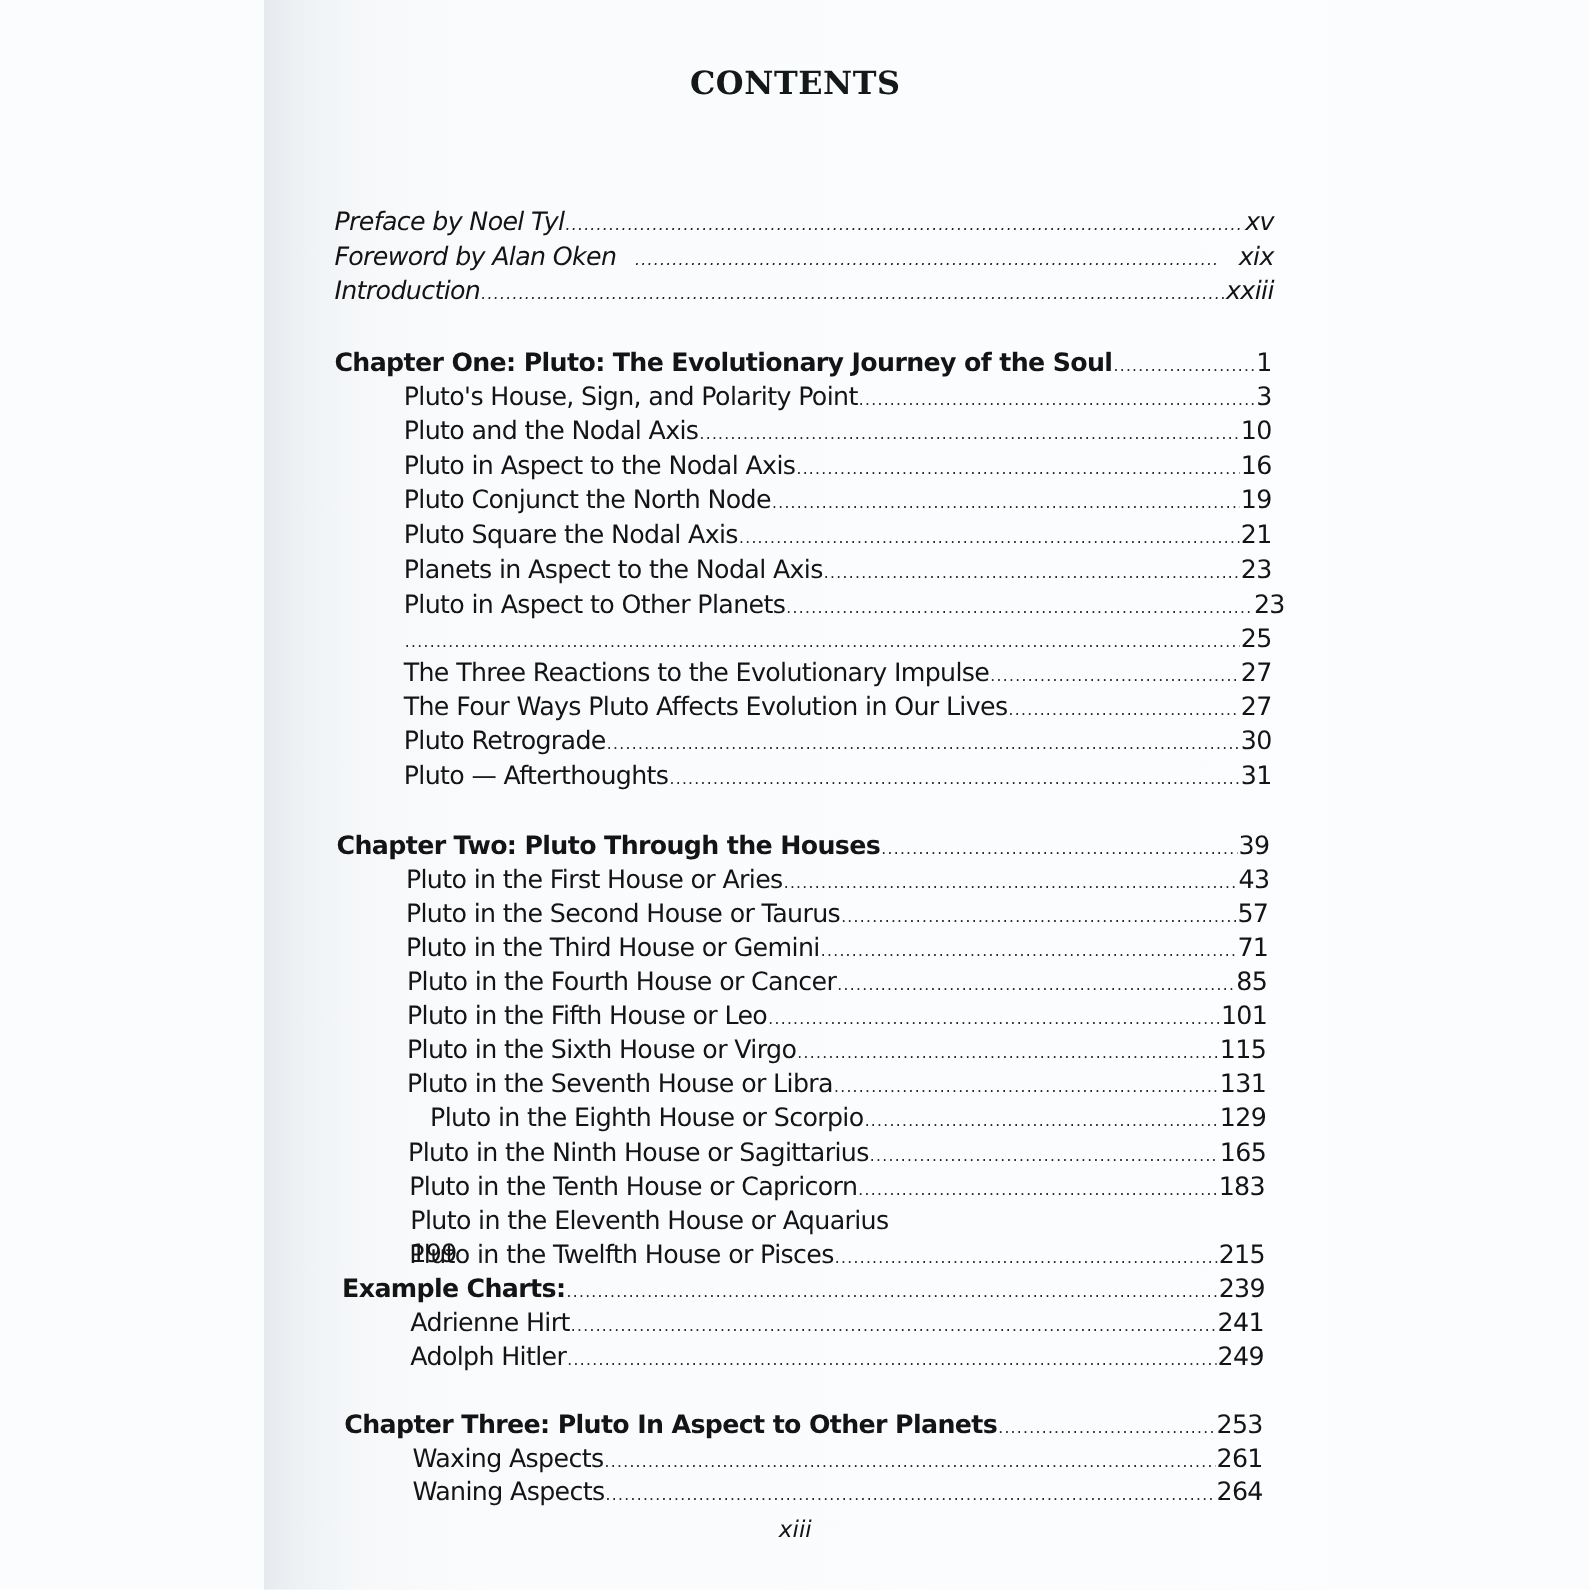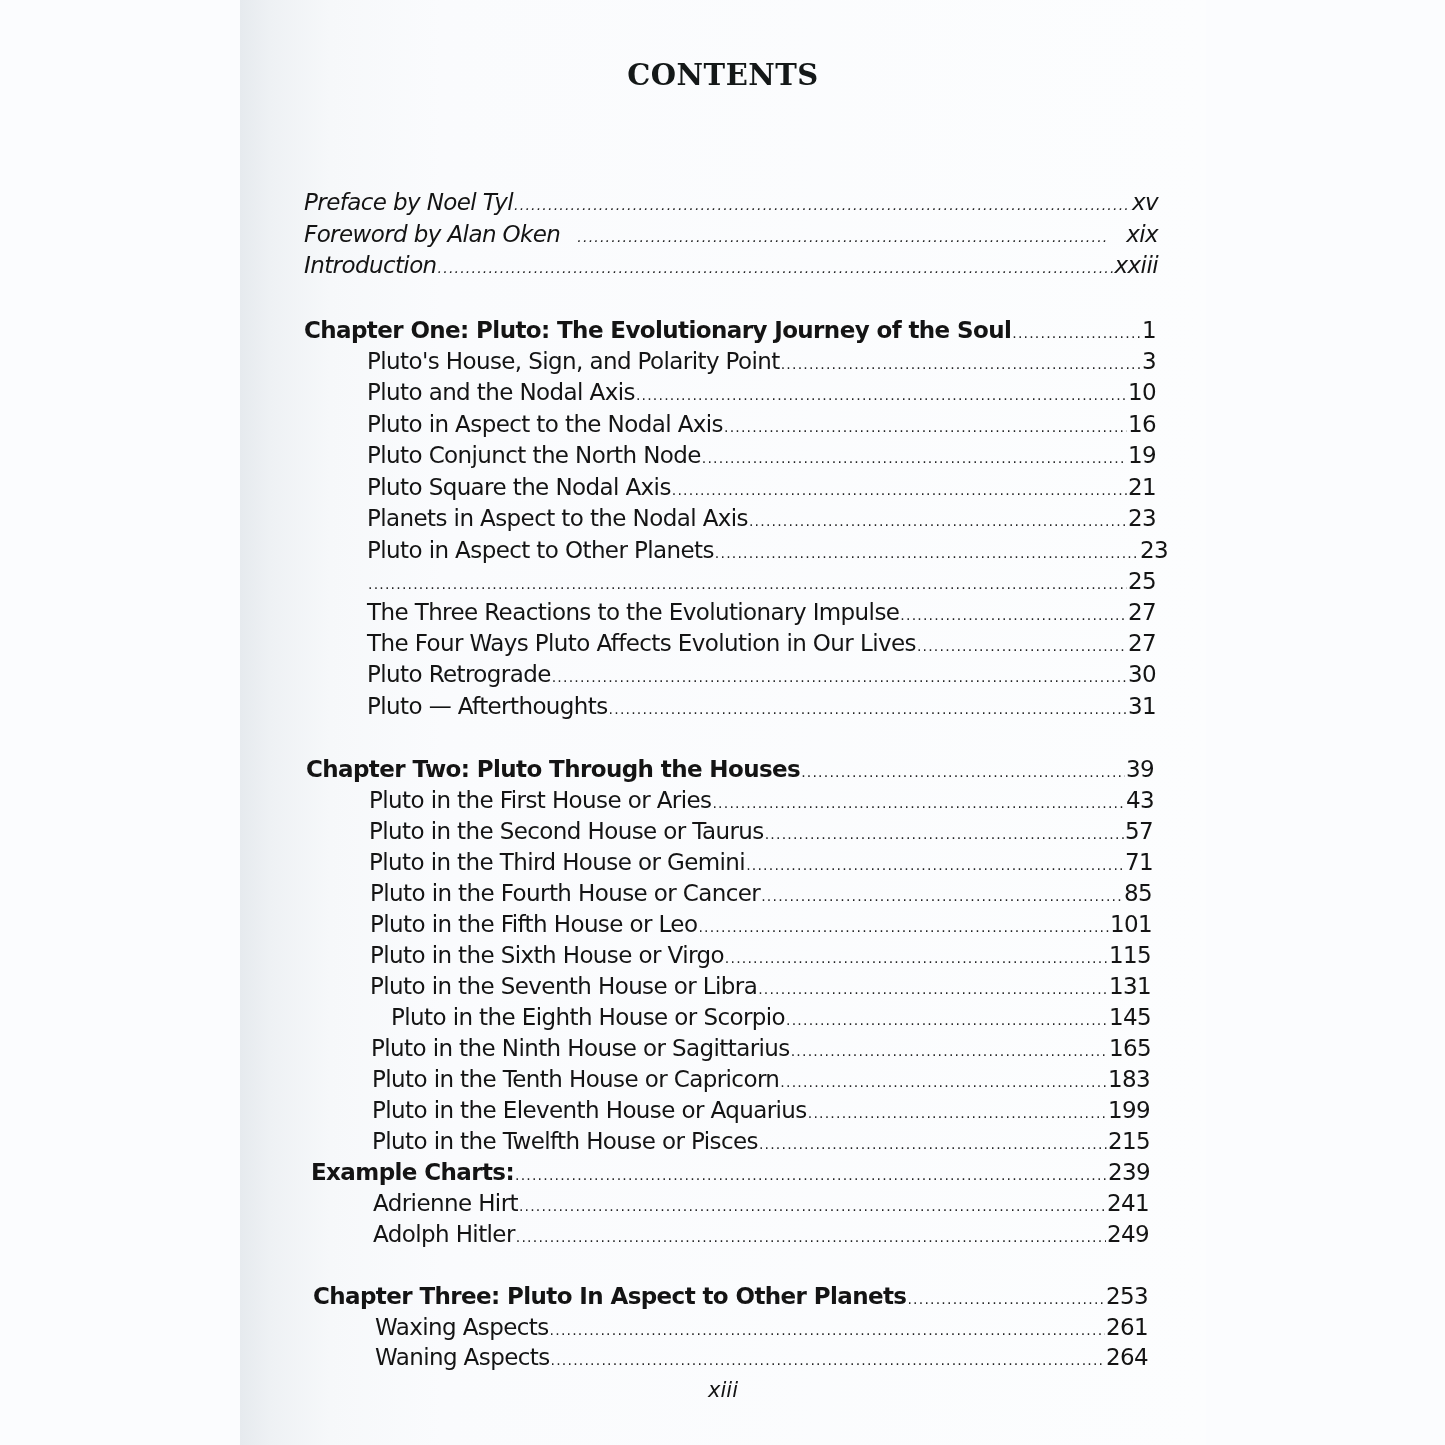--- a/index.html
+++ b/index.html
@@ -169,33 +169,33 @@
       <span class="num">115</span>
     </div>
     <div class="row" style="left:130px;right:55px;top:971px;text-align:right;">
       <span class="label">Pluto in the Seventh House or Libra</span>
       <span class="dots"></span>
       <span class="num">131</span>
     </div>
     <div class="row" style="left:131px;right:55px;top:1002px;margin-left:20px;">
       <span class="label">Pluto in the Eighth House or Scorpio</span>
       <span class="dots"></span>
-      <span class="num">145</span>
+      <span class="num">129</span>
     </div>
     <div class="row" style="left:131px;right:55px;top:1033px;">
       <span class="label">Pluto in the Ninth House or Sagittarius</span>
       <span class="dots"></span>
       <span class="num">165</span>
     </div>
     <div class="row" style="left:132px;right:56px;top:1064px;">
       <span class="label">Pluto in the Tenth House or Capricorn</span>
       <span class="dots"></span>
       <span class="num">183</span>
     </div>
-    <div class="row" style="left:132px;right:56px;top:1095px;">
+    <div class="row" style="left:132px;right:56px;top:1095px;flex-direction:column;">
       <span class="label">Pluto in the Eleventh House or Aquarius</span>
       <span class="dots"></span>
       <span class="num">199</span>
     </div>
     <div class="row" style="left:132px;right:56px;top:1126px;">
       <span class="label">Pluto in the Twelfth House or Pisces</span>
       <span class="dots"></span>
       <span class="num">215</span>
     </div>
 

